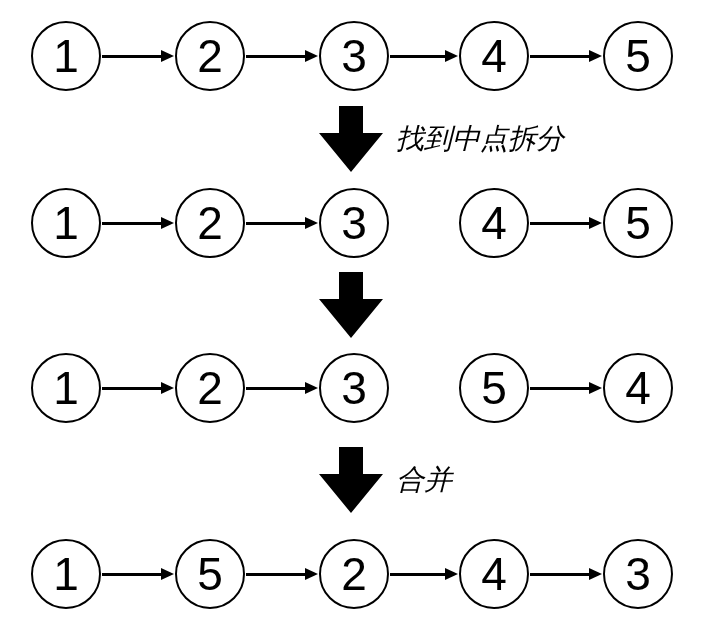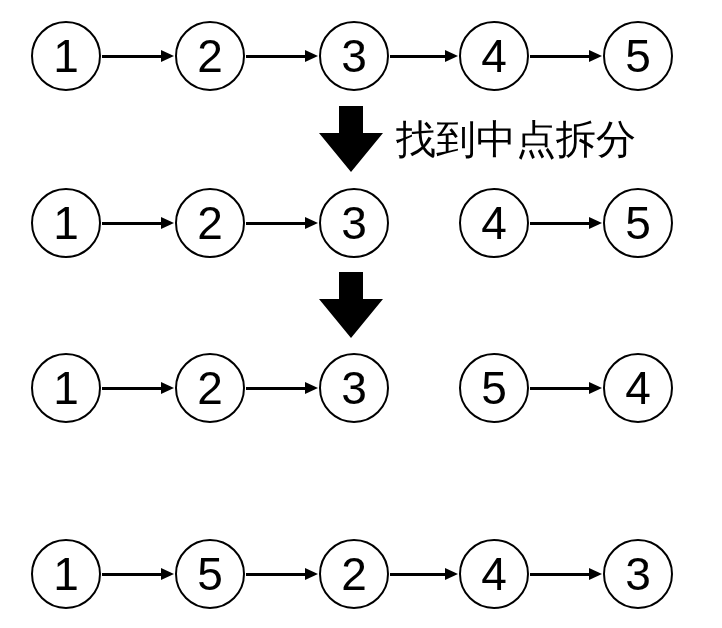--- a/index.html
+++ b/index.html
@@ -65,25 +65,26 @@
     height: 66px;
     display: flex;
     align-items: center;
     gap: 13px;
   }
   .t1 { top: 106px; }
   .t2 { top: 272px; }
   .t3 { top: 447px; }
   .big-arrow { width: 64px; height: 66px; display: block; flex: 0 0 auto; }
   .t-label {
-    font-size: 40px;
+    font-size: 28px;
     font-weight: 500;
     color: #000000;
     white-space: nowrap;
     line-height: 1.1;
+    font-style: italic;
   }
 </style>
 </head>
 <body>
 
 <div class="canvas">
 
   <div class="row row1">
     <div class="node c0">
         <span class="node-value">1</span>
@@ -184,20 +185,26 @@
       </div>
     <div class="link l34">
         <div class="link-line"></div>
         <div class="link-head"></div>
       </div>
     <div class="node c4">
         <span class="node-value">4</span>
       </div>
   </div>
 
+  <div class="transition t3">
+    <svg class="big-arrow" viewBox="0 0 64 66" xmlns="http://www.w3.org/2000/svg">
+      <polygon points="20,0 44,0 44,27 64,27 32,66 0,27 20,27" fill="#000000"></polygon>
+    </svg>
+    <div class="t-label">合并</div>
+  </div>
 
   <div class="row row4">
     <div class="node c0">
         <span class="node-value">1</span>
       </div>
     <div class="link l01">
         <div class="link-line"></div>
         <div class="link-head"></div>
       </div>
     <div class="node c1">

